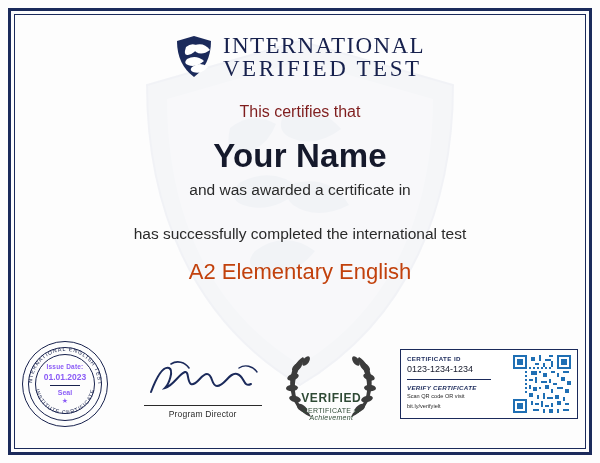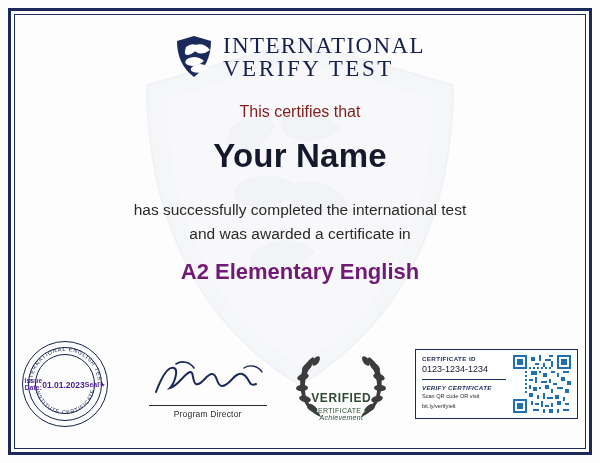--- a/index.html
+++ b/index.html
@@ -125,22 +125,22 @@
     text-align: center;
     font-size: 15.5px;
     color: #2a2a2a;
     margin-top: 6px;
   }
   .body-line.first { margin-top: 26px; }
 
   .award {
     text-align: center;
     font-size: 22px;
-    font-weight: 700;
-    color: #701a75;
+    font-weight: 400;
+    color: #c2410c;
     margin-top: 16px;
   }
 
   
   .footer {
     position: absolute;
     left: 22px;
     right: 22px;
     bottom: 36px;
     height: 86px;
@@ -171,25 +171,25 @@
   .seal-ring3 {
     position: absolute;
     inset: 13px;
     border: 1px solid #17214d;
     border-radius: 50%;
   }
   .seal-center {
     position: absolute;
     inset: 13px;
     display: flex;
-    flex-direction: row;
+    flex-direction: column;
     align-items: center;
     justify-content: center;
     text-align: center;
-    color: #4c1d95;
+    color: #8b5cf6;
   }
   .seal-issue {
     font-size: 6.5px;
     font-weight: 700;
     letter-spacing: 0.2px;
   }
   .seal-date {
     font-size: 8.5px;
     font-weight: 700;
     margin-top: 2px;
@@ -283,21 +283,21 @@
     height: 74px;
     z-index: 1;
   }
 
   
   .qr-block {
     display: flex;
     align-items: stretch;
     border: 1px solid #1b2a5b;
     padding: 5px 6px;
-    gap: 7px;
+    gap: 22px;
     flex: 0 0 auto;
     background: #ffffff;
   }
   .qr-info {
     width: 84px;
   }
   .qr-label {
     font-size: 6.2px;
     font-weight: 700;
     color: #1b2a5b;
@@ -356,31 +356,31 @@
     <div class="logo-block">
       <svg class="logo-shield" viewBox="0 0 38 44">
         <path d="M19 1 L36 6 C36 22 30 34 19 42 C8 34 2 22 2 6 Z" fill="#1b2a5b"></path>
         <path d="M11 12 q6 -5 12 -1 q-3 8 -10 9 q-5 1 -2 -8 Z" fill="#ffffff"></path>
         <path d="M20 10 q9 -3 15 5 q-8 6 -14 2 q-4 -3 -1 -7 Z" fill="#ffffff"></path>
         <path d="M12 24 q9 -5 17 2 q-8 7 -16 4 q-5 -2 -1 -6 Z" fill="#ffffff"></path>
         <path d="M17 32 q8 -6 16 0 q-7 8 -15 5 q-4 -2 -1 -5 Z" fill="#ffffff"></path>
       </svg>
       <div class="logo-text">
         <div class="logo-line1">INTERNATIONAL</div>
-        <div class="logo-line2">VERIFY TEST</div>
+        <div class="logo-line2">VERIFIED TEST</div>
       </div>
     </div>
 
 
     <div class="certifies">This certifies that</div>
 
     <div class="recipient">Your Name</div>
 
+    <div class="body-line">and was awarded a certificate in</div>
     <div class="body-line first">has successfully completed the international test</div>
-    <div class="body-line">and was awarded a certificate in</div>
 
     <div class="award">A2 Elementary English</div>
 
   </div>
 
   <div class="footer">
 
     <div class="seal">
       <div class="seal-ring"></div>
       <div class="seal-ring2"></div>

